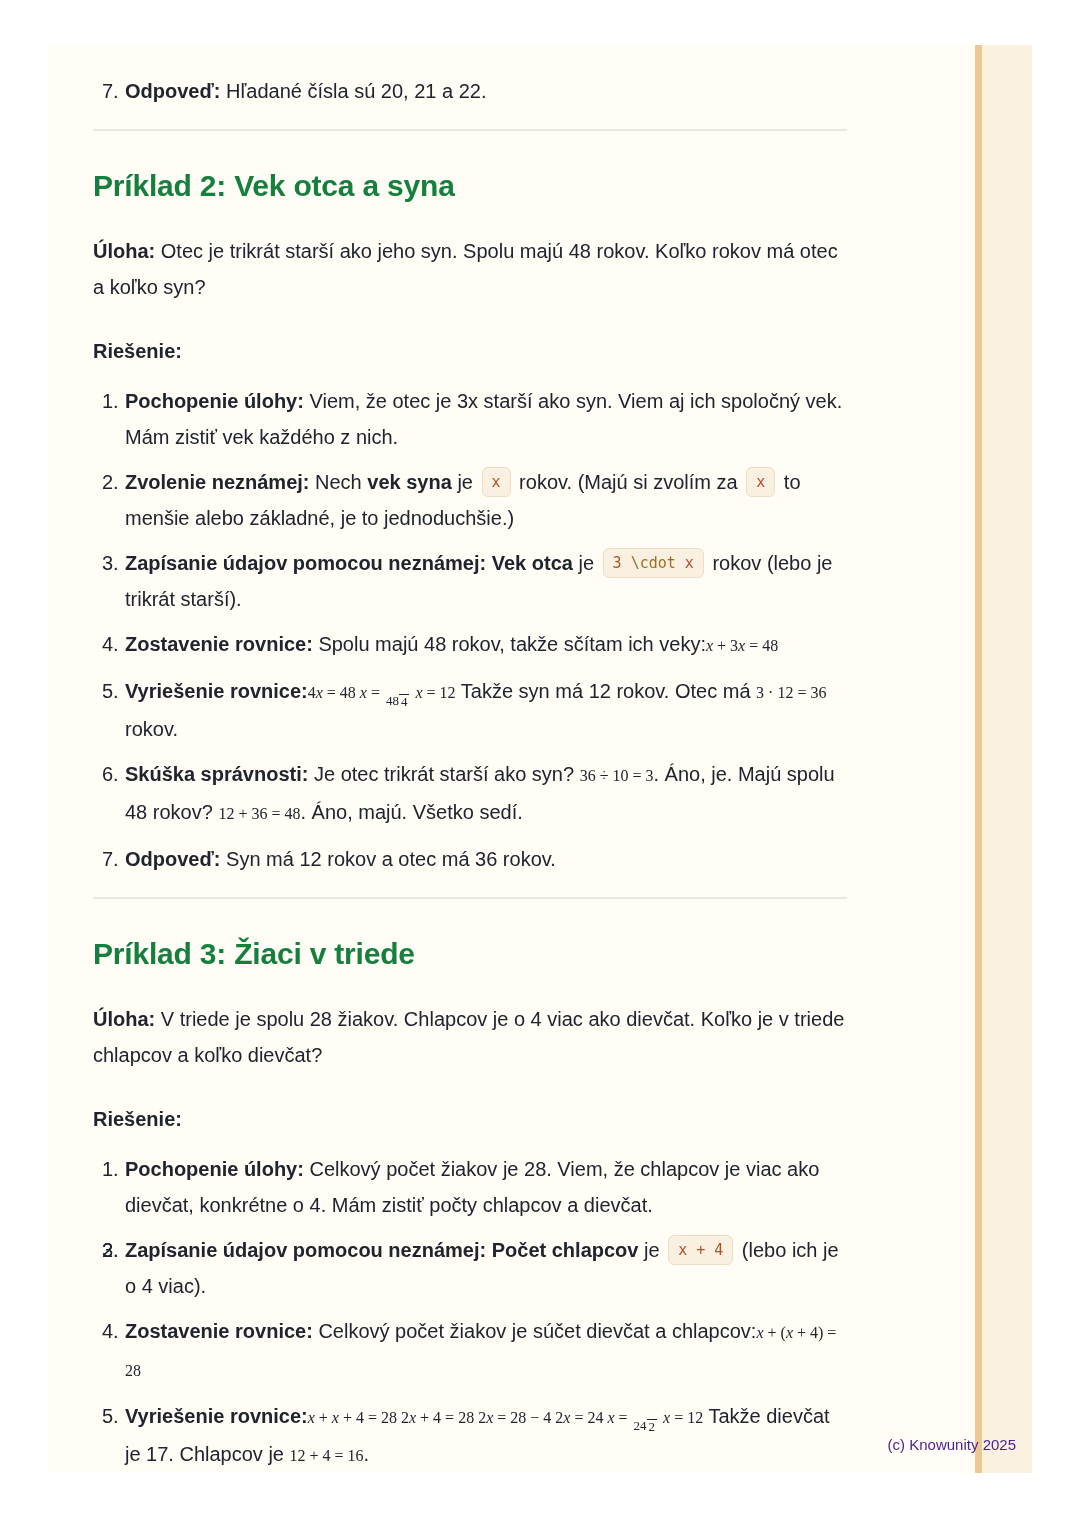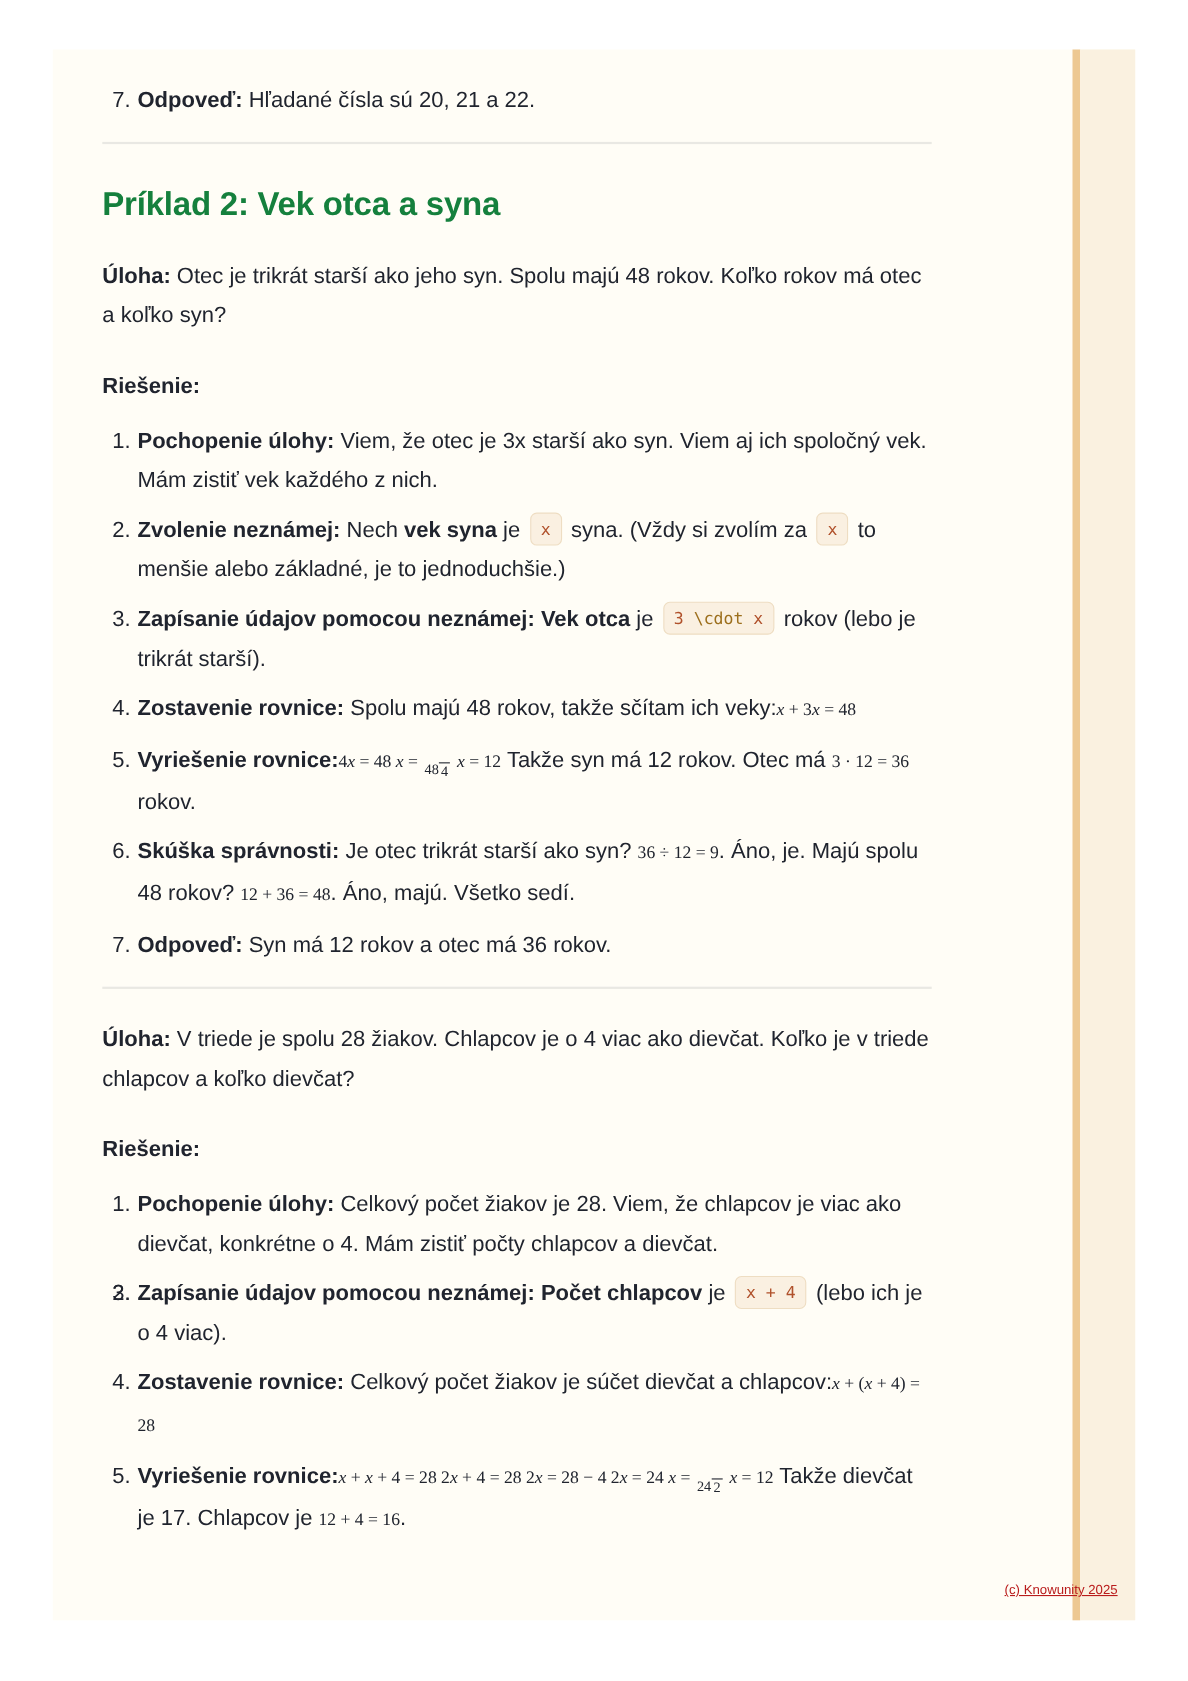--- a/index.html
+++ b/index.html
@@ -47,50 +47,51 @@
   .tk-v{color:#b0512b;}
   .tk-c{color:#9c6f1d;}
   .frac{
     display:inline-flex;flex-direction:row;align-items:center;
     font-family:"Liberation Serif",serif;font-size:13px;line-height:1.15;
     vertical-align:-7px;margin:0 2px;
   }
   .fden{border-top:1px solid #20242e;padding:0 2px;}
   .footer{
     position:absolute;top:1390px;right:16px;z-index:2;
-    font-size:12px;line-height:20px;color:#b91c1c;text-decoration:underline;
+    font-size:15px;line-height:20px;color:#4c1d95;
   }
 </style>
 </head>
 <body>
 
 <div class="page">
   <div class="side-stripe"></div>
   <div class="side-panel"></div>
   <div class="article">
       <div class="olist">
         <div class="li"><span class="num">7.</span><span class="li-body"><strong>Odpoveď:</strong><span> Hľadané čísla sú 20, 21 a 22.</span></span></div>
       </div>
       <hr>
       <h2>Príklad 2: Vek otca a syna</h2>
       <p><strong>Úloha:</strong><span> Otec je trikrát starší ako jeho syn. Spolu majú 48 rokov. Koľko rokov má otec a koľko syn?</span></p>
       <p><strong>Riešenie:</strong></p>
       <div class="olist">
         <div class="li"><span class="num">1.</span><span class="li-body"><strong>Pochopenie úlohy:</strong><span> Viem, že otec je 3x starší ako syn. Viem aj ich spoločný vek. Mám zistiť vek každého z nich.</span></span></div>
-        <div class="li"><span class="num">2.</span><span class="li-body"><strong>Zvolenie neznámej:</strong><span> Nech </span><strong>vek syna</strong><span> je </span><code class="chip"><span class="tk-v">x</span></code><span> syna. (Vždy si zvolím za </span><code class="chip"><span class="tk-v">x</span></code><span> to menšie alebo základné, je to jednoduchšie.)</span></span></div>
+        <div class="li"><span class="num">2.</span><span class="li-body"><strong>Zvolenie neznámej:</strong><span> Nech </span><strong>vek syna</strong><span> je </span><code class="chip"><span class="tk-v">x</span></code><span> rokov. (Majú si zvolím za </span><code class="chip"><span class="tk-v">x</span></code><span> to menšie alebo základné, je to jednoduchšie.)</span></span></div>
         <div class="li"><span class="num">3.</span><span class="li-body"><strong>Zapísanie údajov pomocou neznámej: Vek otca</strong><span> je </span><code class="chip"><span class="tk-v">3 </span><span class="tk-c">\cdot</span><span class="tk-v"> x</span></code><span> rokov (lebo je trikrát starší).</span></span></div>
         <div class="li"><span class="num">4.</span><span class="li-body"><strong>Zostavenie rovnice:</strong><span> Spolu majú 48 rokov, takže sčítam ich veky:</span><span class="math"><i>x</i><span> + 3</span><i>x</i><span> = 48</span></span></span></div>
         <div class="li"><span class="num">5.</span><span class="li-body"><strong>Vyriešenie rovnice:</strong><span class="math"><span>4</span><i>x</i><span> = 48 </span><i>x</i><span> = </span></span><span class="frac">
               <span class="fnum">48</span>
               <span class="fden">4</span>
             </span><span class="math"><span> </span><i>x</i><span> = 12</span></span><span> Takže syn má 12 rokov. Otec má </span><span class="math"><span>3 · 12 = 36</span></span><span> rokov.</span></span></div>
-        <div class="li"><span class="num">6.</span><span class="li-body"><strong>Skúška správnosti:</strong><span> Je otec trikrát starší ako syn? </span><span class="math"><span>36 ÷ 12 = 9</span></span><span>. Áno, je. Majú spolu 48 rokov? </span><span class="math"><span>12 + 36 = 48</span></span><span>. Áno, majú. Všetko sedí.</span></span></div>
+        <div class="li"><span class="num">6.</span><span class="li-body"><strong>Skúška správnosti:</strong><span> Je otec trikrát starší ako syn? </span><span class="math"><span>36 ÷ 10 = 3</span></span><span>. Áno, je. Majú spolu 48 rokov? </span><span class="math"><span>12 + 36 = 48</span></span><span>. Áno, majú. Všetko sedí.</span></span></div>
         <div class="li"><span class="num">7.</span><span class="li-body"><strong>Odpoveď:</strong><span> Syn má 12 rokov a otec má 36 rokov.</span></span></div>
       </div>
       <hr>
+      <h2>Príklad 3: Žiaci v triede</h2>
       <p><strong>Úloha:</strong><span> V triede je spolu 28 žiakov. Chlapcov je o 4 viac ako dievčat. Koľko je v triede chlapcov a koľko dievčat?</span></p>
       <p><strong>Riešenie:</strong></p>
       <div class="olist">
         <div class="li"><span class="num">1.</span><span class="li-body"><strong>Pochopenie úlohy:</strong><span> Celkový počet žiakov je 28. Viem, že chlapcov je viac ako dievčat, konkrétne o 4. Mám zistiť počty chlapcov a dievčat.</span></span></div>
         <div class="li"><span class="num">2.</span></div>
         <div class="li"><span class="num">3.</span><span class="li-body"><strong>Zapísanie údajov pomocou neznámej: Počet chlapcov</strong><span> je </span><code class="chip"><span class="tk-v">x </span><span class="tk-v">+</span><span class="tk-v"> 4</span></code><span> (lebo ich je o 4 viac).</span></span></div>
         <div class="li"><span class="num">4.</span><span class="li-body"><strong>Zostavenie rovnice:</strong><span> Celkový počet žiakov je súčet dievčat a chlapcov:</span><span class="math"><i>x</i><span> + (</span><i>x</i><span> + 4) = 28</span></span></span></div>
         <div class="li"><span class="num">5.</span><span class="li-body"><strong>Vyriešenie rovnice:</strong><span class="math"><i>x</i><span> + </span><i>x</i><span> + 4 = 28 2</span><i>x</i><span> + 4 = 28 2</span><i>x</i><span> = 28 − 4 2</span><i>x</i><span> = 24 </span><i>x</i><span> = </span></span><span class="frac">
               <span class="fnum">24</span>
               <span class="fden">2</span>

